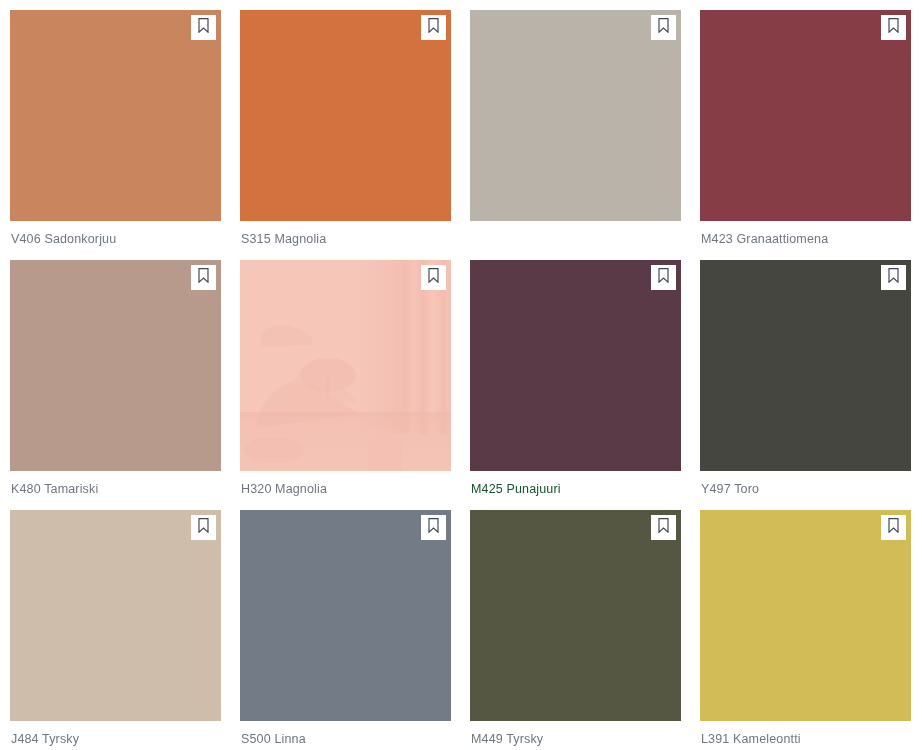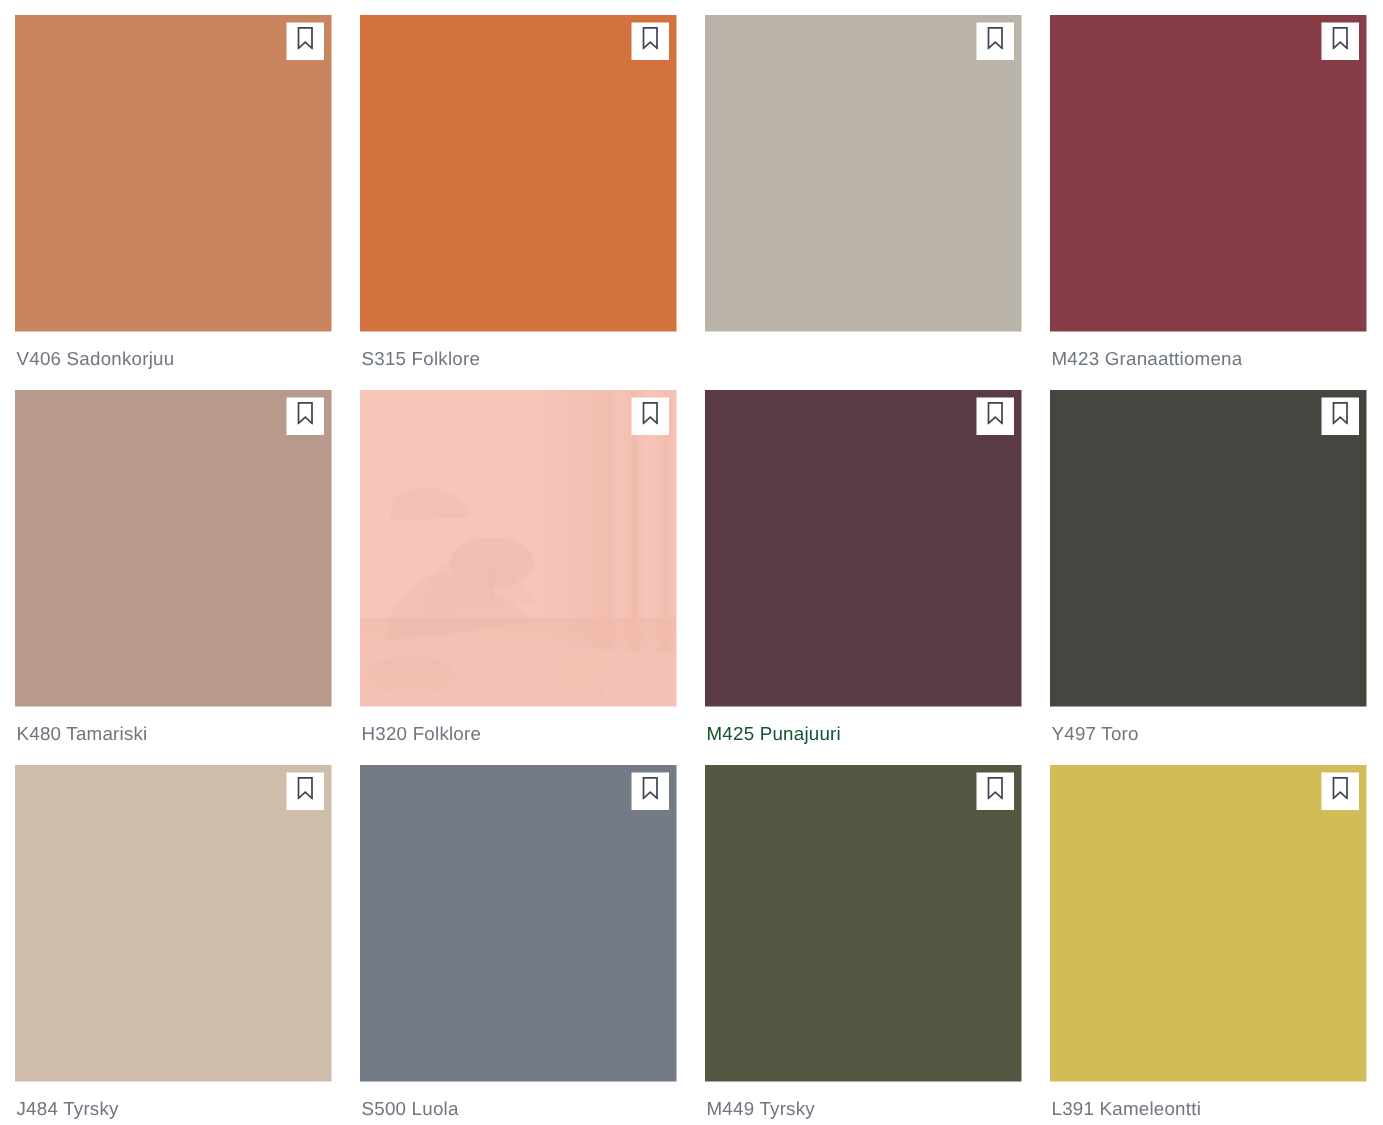--- a/index.html
+++ b/index.html
@@ -89,21 +89,21 @@
       <div class="swatch-label" style="color: rgb(111, 118, 128);">V406 Sadonkorjuu</div>
     </div>
     <div class="swatch-card">
       <div class="swatch-tile" style="background: rgb(211, 113, 63);">
         <div class="bookmark-button">
           <span class="bookmark-icon"><svg width="11" height="15" viewBox="0 0 11 15" fill="none" stroke="#3f4550" stroke-width="1.15" stroke-linejoin="miter" stroke-linecap="butt">
               <path d="M1 0.6 H10 V14.2 L5.5 10.1 L1 14.2 Z"></path>
             </svg></span>
         </div>
       </div>
-      <div class="swatch-label" style="color: rgb(111, 118, 128);">S315 Folklore</div>
+      <div class="swatch-label" style="color: rgb(111, 118, 128);">S315 Magnolia</div>
     </div>
     <div class="swatch-card">
       <div class="swatch-tile" style="background: rgb(186, 179, 169);">
         <div class="bookmark-button">
           <span class="bookmark-icon"><svg width="11" height="15" viewBox="0 0 11 15" fill="none" stroke="#3f4550" stroke-width="1.15" stroke-linejoin="miter" stroke-linecap="butt">
               <path d="M1 0.6 H10 V14.2 L5.5 10.1 L1 14.2 Z"></path>
             </svg></span>
         </div>
       </div>
     </div>
@@ -155,21 +155,21 @@
             <path d="M0,176 q60,-16 140,-6 l71,6 v35 h-211 z" fill="#efb6a8" opacity=".5"></path>
             <ellipse cx="34" cy="190" rx="30" ry="13" fill="#d98f80" opacity=".25"></ellipse>
             <rect x="128" y="178" width="34" height="33" fill="#dd9687" opacity=".2"></rect>
           </svg></div>
         <div class="bookmark-button">
           <span class="bookmark-icon"><svg width="11" height="15" viewBox="0 0 11 15" fill="none" stroke="#3f4550" stroke-width="1.15" stroke-linejoin="miter" stroke-linecap="butt">
               <path d="M1 0.6 H10 V14.2 L5.5 10.1 L1 14.2 Z"></path>
             </svg></span>
         </div>
       </div>
-      <div class="swatch-label" style="color: rgb(111, 118, 128);">H320 Folklore</div>
+      <div class="swatch-label" style="color: rgb(111, 118, 128);">H320 Magnolia</div>
     </div>
     <div class="swatch-card">
       <div class="swatch-tile" style="background: rgb(90, 58, 70);">
         <div class="bookmark-button">
           <span class="bookmark-icon"><svg width="11" height="15" viewBox="0 0 11 15" fill="none" stroke="#3f4550" stroke-width="1.15" stroke-linejoin="miter" stroke-linecap="butt">
               <path d="M1 0.6 H10 V14.2 L5.5 10.1 L1 14.2 Z"></path>
             </svg></span>
         </div>
       </div>
       <div class="swatch-label" style="color: #14532d;">M425 Punajuuri</div>
@@ -195,21 +195,21 @@
       <div class="swatch-label" style="color: rgb(111, 118, 128);">J484 Tyrsky</div>
     </div>
     <div class="swatch-card">
       <div class="swatch-tile" style="background: rgb(115, 123, 134);">
         <div class="bookmark-button">
           <span class="bookmark-icon"><svg width="11" height="15" viewBox="0 0 11 15" fill="none" stroke="#3f4550" stroke-width="1.15" stroke-linejoin="miter" stroke-linecap="butt">
               <path d="M1 0.6 H10 V14.2 L5.5 10.1 L1 14.2 Z"></path>
             </svg></span>
         </div>
       </div>
-      <div class="swatch-label" style="color: rgb(111, 118, 128);">S500 Luola</div>
+      <div class="swatch-label" style="color: rgb(111, 118, 128);">S500 Linna</div>
     </div>
     <div class="swatch-card">
       <div class="swatch-tile" style="background: rgb(85, 87, 67);">
         <div class="bookmark-button">
           <span class="bookmark-icon"><svg width="11" height="15" viewBox="0 0 11 15" fill="none" stroke="#3f4550" stroke-width="1.15" stroke-linejoin="miter" stroke-linecap="butt">
               <path d="M1 0.6 H10 V14.2 L5.5 10.1 L1 14.2 Z"></path>
             </svg></span>
         </div>
       </div>
       <div class="swatch-label" style="color: rgb(111, 118, 128);">M449 Tyrsky</div>

